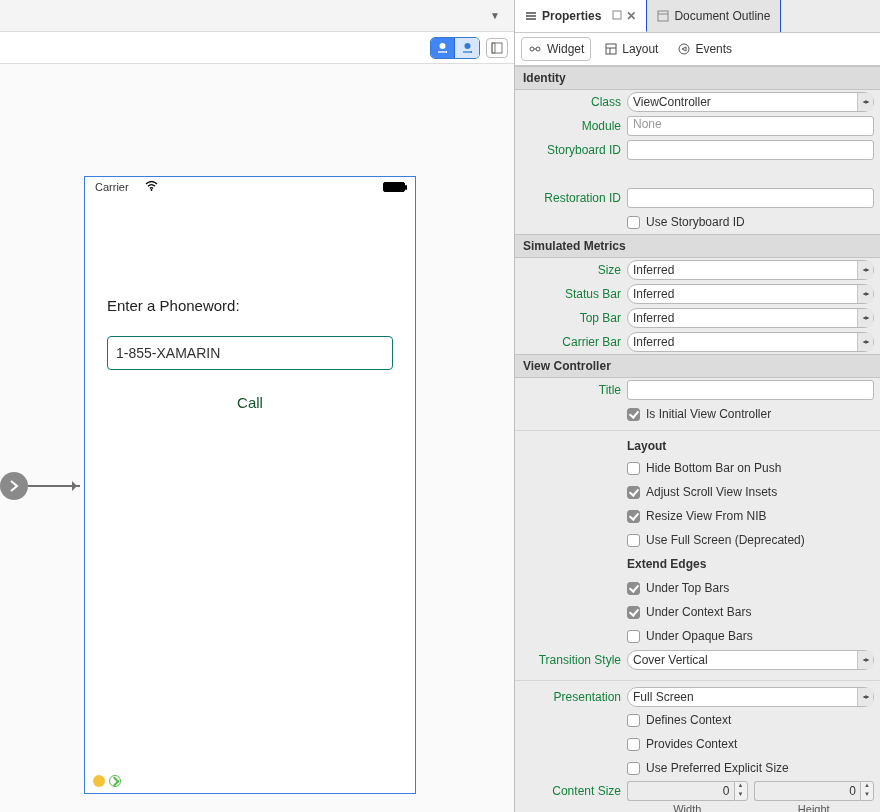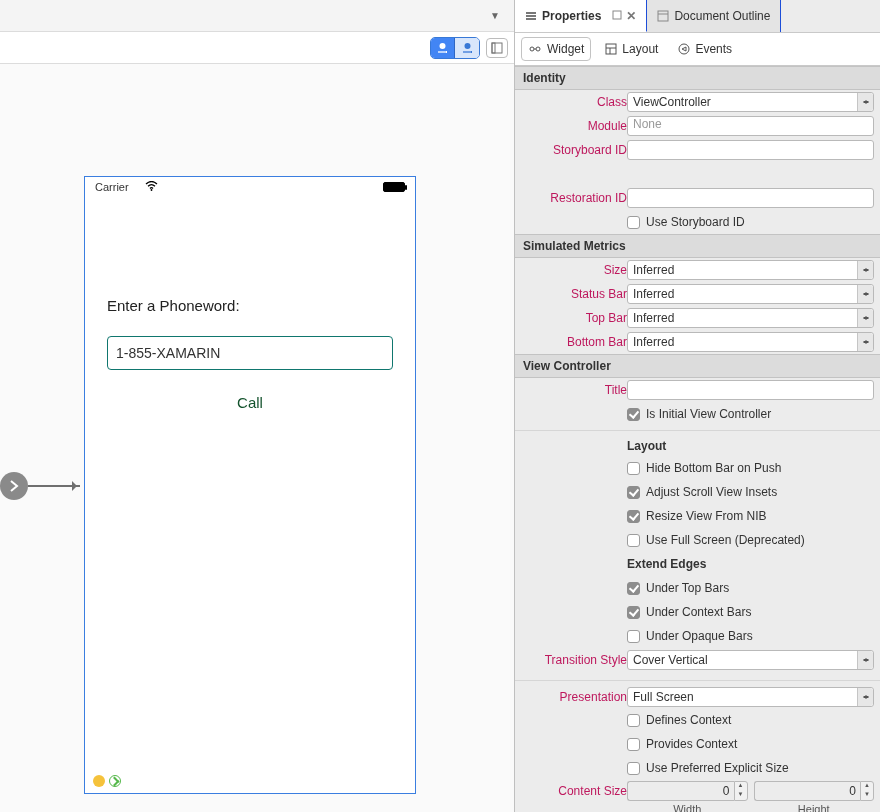--- a/index.html
+++ b/index.html
@@ -41,25 +41,25 @@
   .tab { display:flex; align-items:center; gap:5px; padding:0 10px; font-size:12px; border-right:1px solid #1d4ed8; background:#e4e4e4; }
   .tab.active { background:#fff; border-bottom:1px solid #fff; font-weight:bold; }
   .tab .winicons { margin-left:6px; color:#777; display:flex; gap:4px; }
   .tab-icon { width:12px; height:12px; }
   .subtabs { height:33px; background:#fff; border-bottom:1px solid #c9c9c9; display:flex; align-items:center; padding:0 6px; gap:8px; }
   .subtab { display:flex; align-items:center; gap:5px; padding:4px 6px; font-size:12px; border-radius:4px; }
   .subtab.active { border:1px solid #c3c3c3;}
   .section-hdr { background:#dcdcdc; border-top:1px solid #c3c3c3; border-bottom:1px solid #c3c3c3; padding:4px 8px; font-weight:bold; font-size:12px; color:#333; }
   .rows { background:#ececec; }
   .row { display:flex; align-items:center; min-height:24px; padding:1px 6px 1px 0; }
-  .row .lbl { width:112px; text-align:right; padding-right:0; font-size:12px; color:#be185d; }
+  .row .lbl { width:112px; text-align:right; padding-right:6px; font-size:12px; color:#15803d; }
   .row .ctl { flex:1; }
   .txt { width:100%; height:20px; border:1px solid #b9b9b9; border-radius:3px; background:#fff; padding:0 5px; font-size:12px; color:#333; }
   .txt.placeholder { color:#9a9a9a; }
-  .sel { width:100%; height:20px; border:1px solid #b9b9b9; border-radius:3px; background:#fff; padding:0 5px; font-size:12px; position:relative; display:flex; align-items:center; }
+  .sel { width:100%; height:20px; border:1px solid #b9b9b9; border-radius:10px; background:#fff; padding:0 5px; font-size:12px; position:relative; display:flex; align-items:center; }
   .sel:after { content:""; position:absolute; right:0; top:0; width:15px; height:100%; background:#e7e7e7; border-left:1px solid #c5c5c5; border-radius:0 3px 3px 0; }
   .sel:before { content:""; position:absolute; right:4px; top:4px; width:0; height:0; border:3px solid transparent; border-bottom-color:#555; z-index:2; }
   .sel .chev2 { position:absolute; right:4px; bottom:4px; width:0; height:0; border:3px solid transparent; border-top-color:#555; z-index:2;}
   .chk { display:flex; align-items:center; gap:6px; font-size:12px; }
   .cb { width:13px; height:13px; border:1px solid #9d9d9d; border-radius:3px; background:#fff; display:inline-flex; align-items:center; justify-content:center; }
   .cb.checked { background:#8d8d8d; border-color:#8d8d8d; }
   .cb.checked:after { content:""; width:4px; height:7px; border:solid #fff; border-width:0 2px 2px 0; transform:rotate(40deg); margin-top:-2px; }
   .subhdr { font-weight:bold; font-size:12px; padding:2px 0; }
   .numgroup { display:flex; gap:6px; }
   .numfield { flex:1; display:flex; }
@@ -259,21 +259,21 @@
       <div class="row">
           <div class="lbl">Top Bar</div>
           <div class="ctl">
             <div class="sel">
               <span>Inferred</span>
               <span class="chev2"></span>
             </div>
           </div>
         </div>
       <div class="row">
-          <div class="lbl">Bottom Bar</div>
+          <div class="lbl">Carrier Bar</div>
           <div class="ctl">
             <div class="sel">
               <span>Inferred</span>
               <span class="chev2"></span>
             </div>
           </div>
         </div>
     </div>
 
     <div class="section-hdr">View Controller</div>

